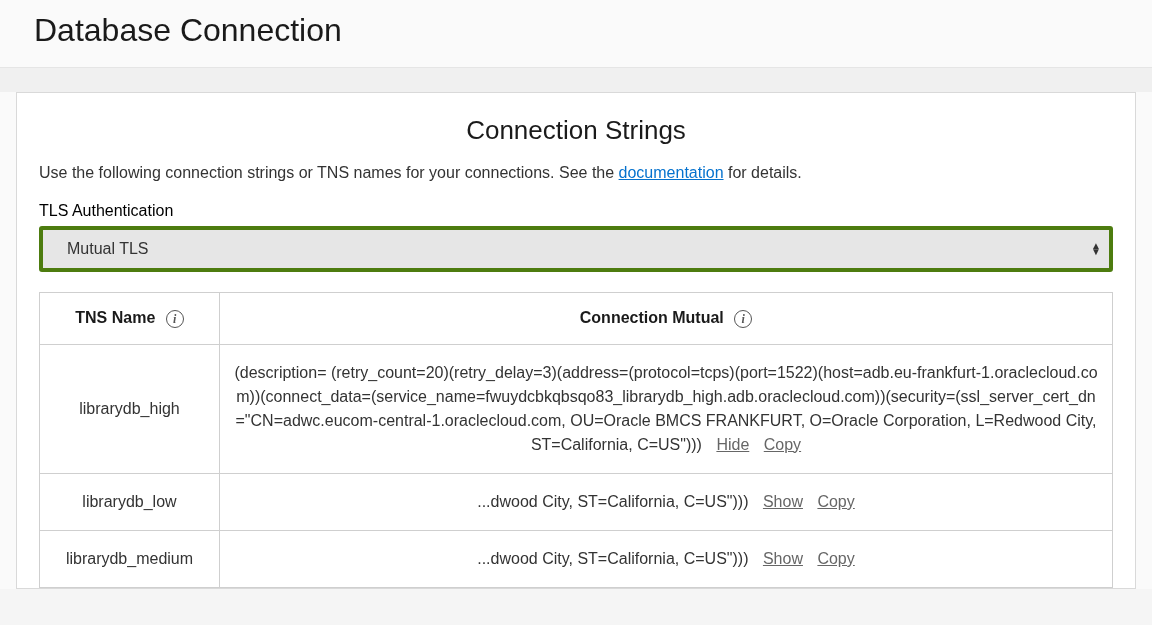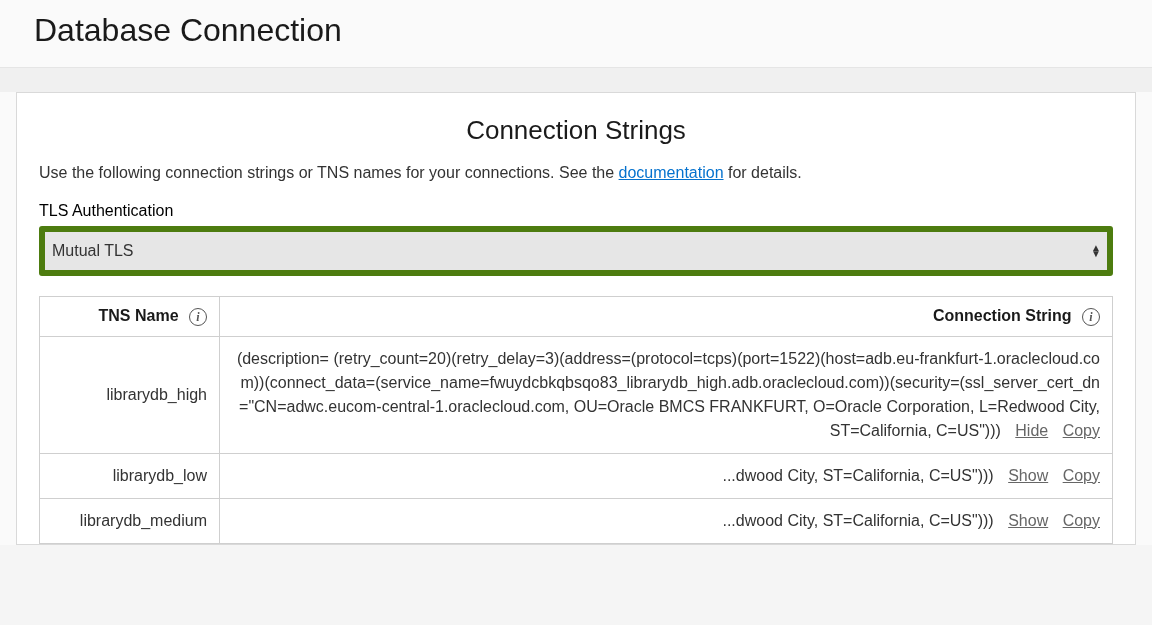--- a/index.html
+++ b/index.html
@@ -7,24 +7,24 @@
   .page { width: 1152px; background: #fafafa; }
   .header { background: #fafafa; border-bottom: 1px solid #e5e5e5; padding: 12px 16px 18px 34px; }
   .header h1 { font-size: 32px; font-weight: 400; margin: 0; color: #1a1a1a; }
   .gap { height: 24px; background: #f0f0f0; }
   .card { margin: 0 16px; background: #fff; border: 1px solid #d9d9d9; padding: 22px 22px 0 22px; }
   .card h2 { font-size: 26px; font-weight: 400; margin: 0 0 18px 0; color: #1a1a1a; text-align: center; }
   .desc { font-size: 16px; color: #333; margin: 12px 0 20px 0; }
   .desc a { color: #0572ce; text-decoration: underline; }
   .field-label { font-size: 16px; color: #000000; margin-bottom: 6px; display: block; }
   .select-wrap { position: relative; margin-bottom: 20px; }
-  .select { width: 100%; background: #e6e6e6; border: 6px solid #4d7c0f; border-radius: 3px; padding: 10px 36px 10px 7px; font-size: 16px; color: #333; cursor: pointer; display: flex; align-items: center; justify-content: space-between; }
+  .select { width: 100%; background: #e6e6e6; border: 4px solid #4d7c0f; border-radius: 3px; padding: 10px 36px 10px 24px; font-size: 16px; color: #333; cursor: pointer; display: flex; align-items: center; justify-content: space-between; }
   .select-chevrons { position: absolute; right: 12px; top: 50%; transform: translateY(-50%); display: flex; flex-direction: column; line-height: 6px; font-size: 10px; color: #333; }
   table.conn { width: 100%; border-collapse: collapse; table-layout: fixed; }
-  table.conn th, table.conn td { border: 1px solid #cfcfcf; padding: 10px 12px; vertical-align: middle; text-align: right; }
+  table.conn th, table.conn td { border: 1px solid #cfcfcf; padding: 16px 12px; vertical-align: middle; text-align: center; }
   table.conn th { font-weight: 700; font-size: 16px; color: #1a1a1a; background: #fff; }
   table.conn td { font-size: 16px; color: #333; }
   .col-tns { width: 180px; }
   .info-icon { display: inline-flex; align-items: center; justify-content: center; width: 18px; height: 18px; border: 1.5px solid #555; border-radius: 50%; font-size: 12px; font-style: italic; font-family: Georgia, serif; color: #555; margin-left: 6px; vertical-align: middle; line-height: 1; }
   .conn-string { word-break: break-all; line-height: 1.5; margin-top: 16px; }
   .link-action { color: #666; text-decoration: underline; margin-left: 10px; cursor: pointer; display: inline; }
   .link-action:first-of-type { margin-left: 8px; }
 </style>
 </head>
 <body>
@@ -58,21 +58,21 @@
           <col class="col-tns">
           <col>
         </colgroup>
       <thead>
         <tr>
           <th>
             <span>TNS Name</span>
             <span class="info-icon">i</span>
           </th>
           <th>
-            <span>Connection String</span>
+            <span>Connection Mutual</span>
             <span class="info-icon">i</span>
           </th>
         </tr>
       </thead>
       <tbody>
         <tr>
           <td>librarydb_high</td>
           <td>
             <span class="conn-string">(description= (retry_count=20)(retry_delay=3)(address=(protocol=tcps)(port=1522)(host=adb.eu-frankfurt-1.oraclecloud.com))(connect_data=(service_name=fwuydcbkqbsqo83_librarydb_high.adb.oraclecloud.com))(security=(ssl_server_cert_dn="CN=adwc.eucom-central-1.oraclecloud.com, OU=Oracle BMCS FRANKFURT, O=Oracle Corporation, L=Redwood City, ST=California, C=US")))</span>
             <span class="link-action">Hide</span>

